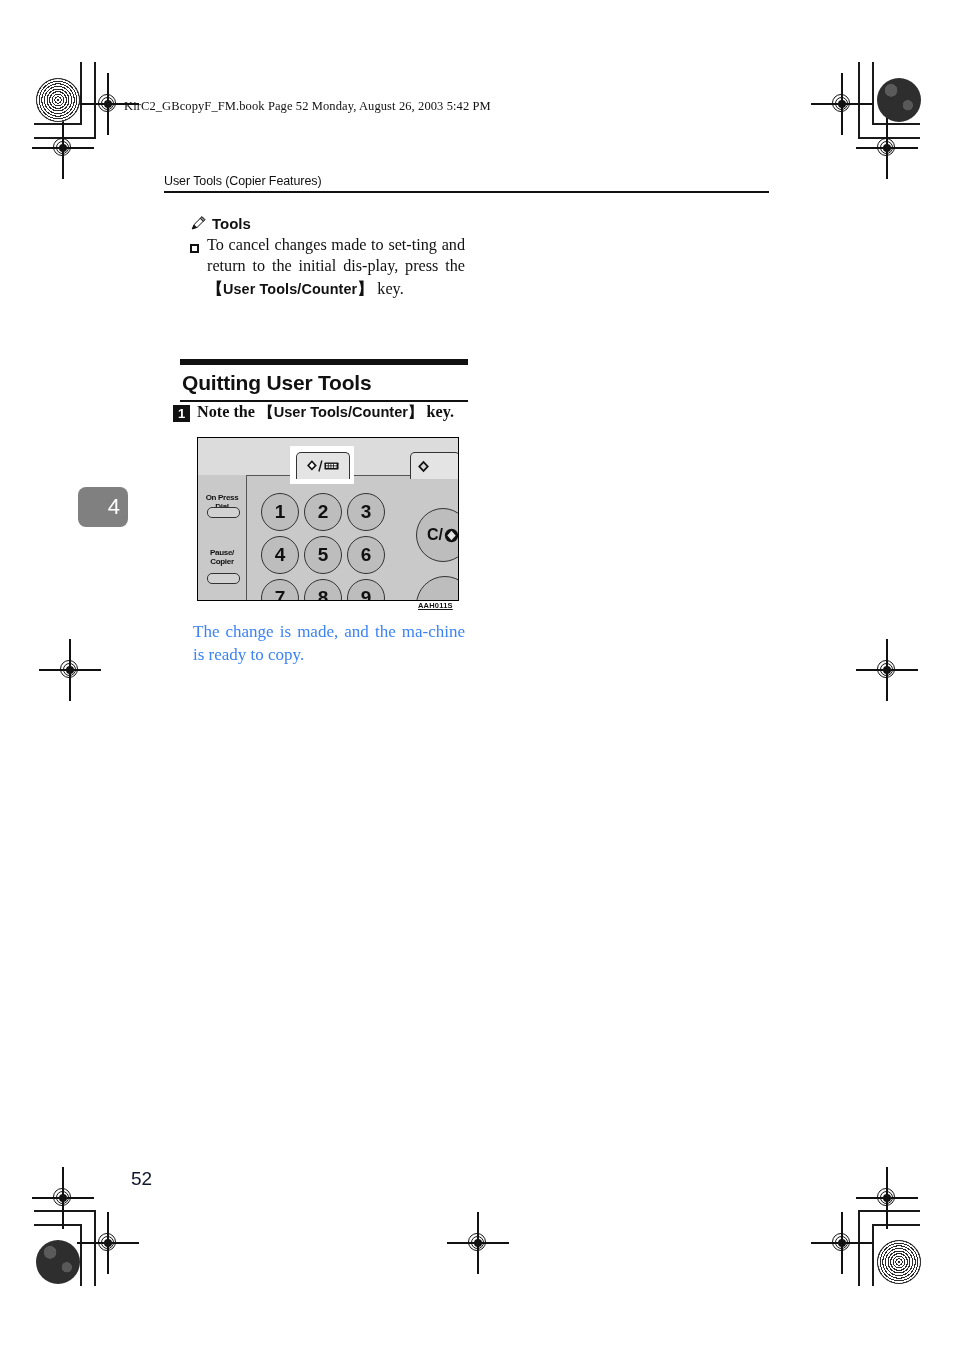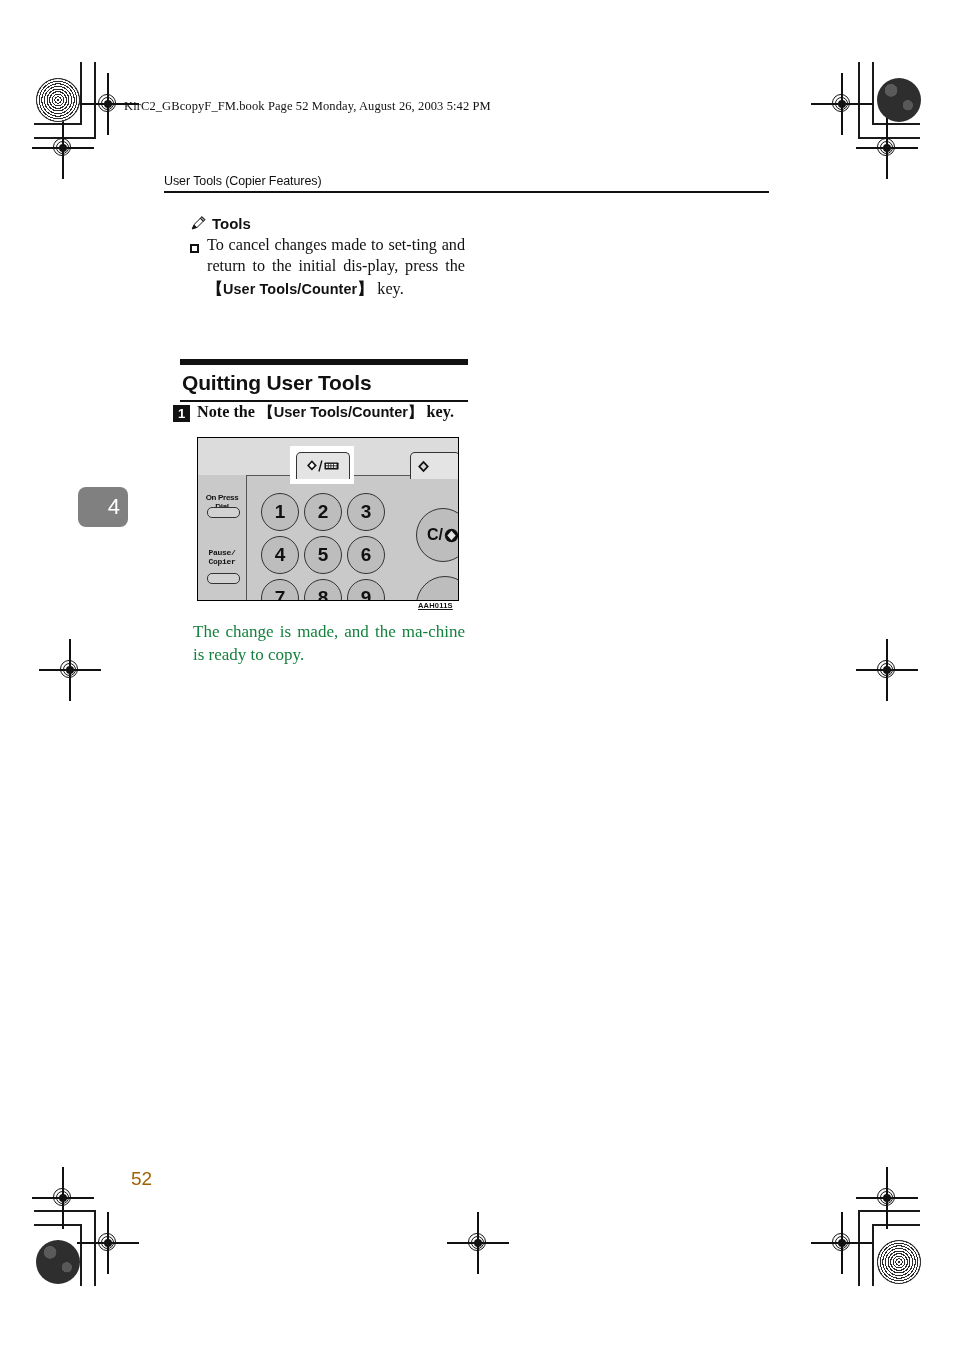--- a/index.html
+++ b/index.html
@@ -80,29 +80,29 @@
           font-family:"Liberation Sans",sans-serif;font-weight:bold;font-size:19px;color:#111;}
   .bigkey{position:absolute;border-radius:50%;background:#bdbdbd;border:1.6px solid #333;
           display:flex;align-items:center;justify-content:center;
           font-family:"Liberation Sans",sans-serif;font-weight:bold;font-size:16px;color:#111;}
 
   .figcap{position:absolute;left:418px;top:601px;font-family:"Liberation Sans",sans-serif;
           font-weight:bold;font-size:7.5px;letter-spacing:.2px;color:#111;text-decoration:underline;}
 
   .afterpara{position:absolute;left:193px;top:621px;width:272px;
              font-family:"Liberation Serif",serif;font-size:17px;line-height:1.33;
-             text-align:justify;color:#15803d;}
+             text-align:justify;color:#3b82f6;}
 
   .chaptab{position:absolute;left:78px;top:487px;width:50px;height:40px;background:#808080;
            border-radius:8px;color:#fff;font-family:"Liberation Sans",sans-serif;
            font-size:22px;display:flex;align-items:center;justify-content:flex-end;
            padding-right:8px;box-sizing:border-box;}
 
   .pageno{position:absolute;left:131px;top:1168px;font-family:"Liberation Sans",sans-serif;
-          font-size:19px;color:#a16207;}
+          font-size:19px;color:#0f172a;}
 </style>
 </head>
 <body>
 
 <div class="cropline" style="left:94px;top:62px;width:1.7px;height:76px;"></div>
 <div class="cropline" style="left:80px;top:62px;width:1.7px;height:62px;"></div>
 <div class="cropline" style="left:34px;top:137px;width:62px;height:1.7px;"></div>
 <div class="cropline" style="left:34px;top:123px;width:48px;height:1.7px;"></div>
 
 <div class="cropline" style="left:858px;top:62px;width:1.7px;height:76px;"></div>
@@ -269,21 +269,21 @@
       <path d="M9 1 L16.5 9 L9 17 L1.5 9 Z" fill="#111"></path>
       <path d="M9 4.4 L13.2 9 L9 13.6 L4.8 9 Z" fill="#d8d8d8"></path>
     </svg>
   </div>
 
   <div class="smalllbl" style="top:56px;">
     <span>On Press Dial</span>
   </div>
   <div class="pill" style="top:69px;"></div>
 
-  <div class="smalllbl" style="top:111px;font-family:Liberation Mono, monospace;">
+  <div class="smalllbl" style="top:111px;">
     <span>Pause/</span><br>
     <span>Copier</span>
   </div>
   <div class="pill" style="top:135px;"></div>
 
   <div class="numkey" style="left:63px;top:55px;">
       <span>1</span>
     </div>
   <div class="numkey" style="left:106px;top:55px;">
       <span>2</span>

